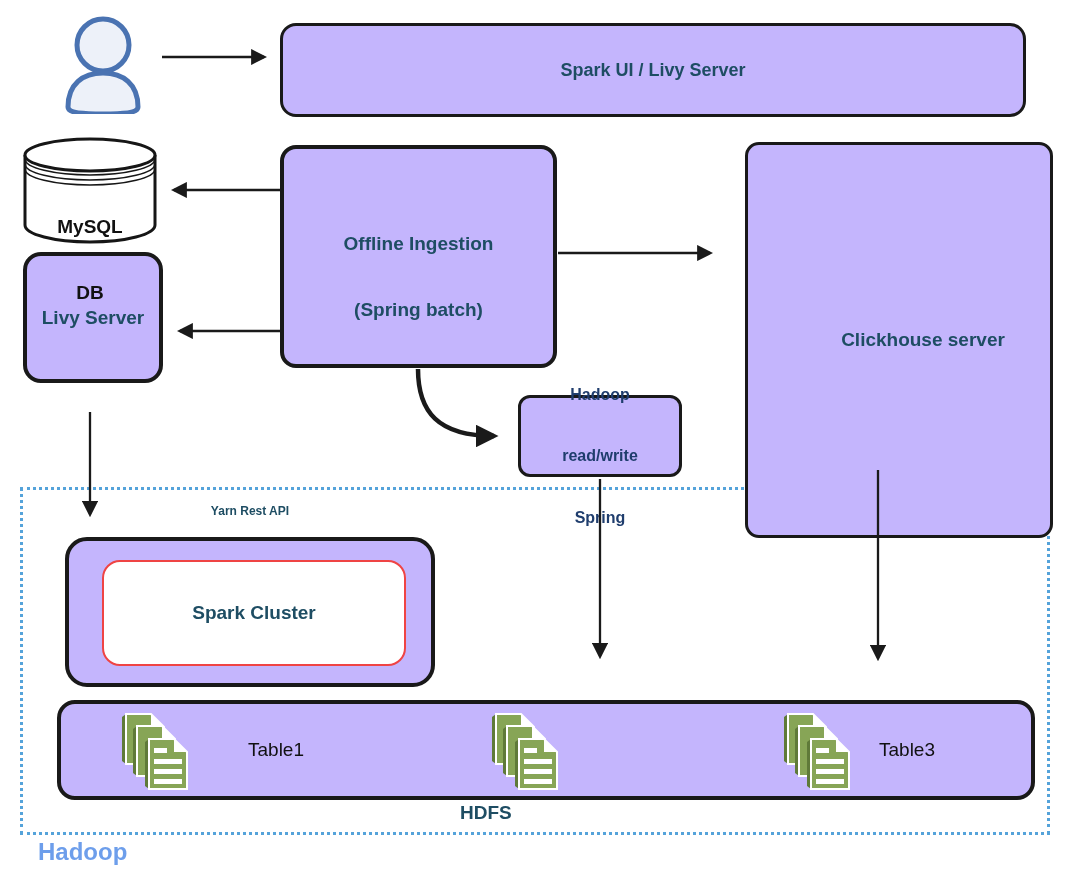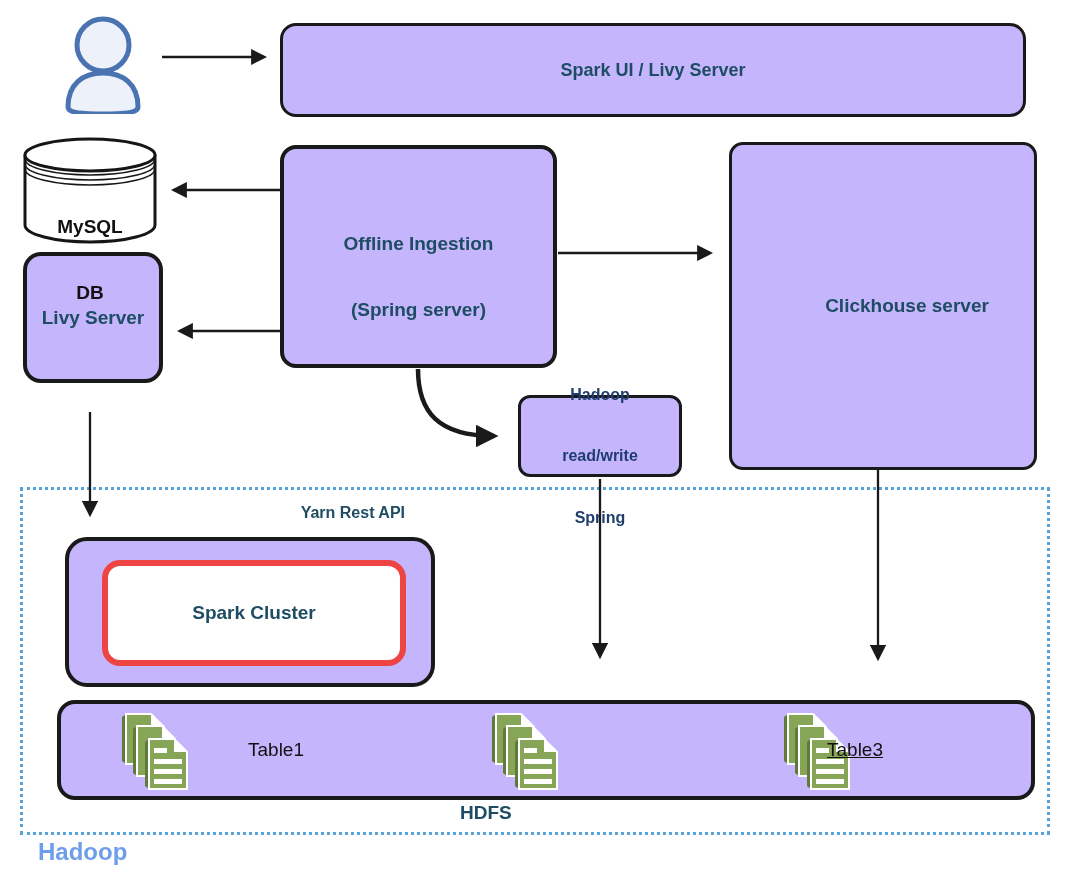--- a/index.html
+++ b/index.html
@@ -12,45 +12,45 @@
     display:flex;flex-direction:column;align-items:center;justify-content:center;
     text-align:center;z-index:2;
   }
   .lbl-teal{color:#1e4d63;font-weight:bold;}
   .lbl-navy{color:#1f3d6d;font-weight:bold;}
   .lbl-black{color:#111111;font-weight:bold;}
   .line{line-height:1.35;margin-top:40px;}
   
   #node-spark-ui{left:280px;top:23px;width:746px;height:94px;border-radius:16px;font-size:18px;}
   #node-offline{left:280px;top:145px;width:277px;height:223px;border-radius:16px;border-width:4px;font-size:19px;}
-  #node-clickhouse{left:729px;top:142px;width:308px;height:328px;border-radius:14px;font-size:19px;padding-left:48px;}
+  #node-clickhouse{left:745px;top:142px;width:308px;height:396px;border-radius:14px;font-size:19px;padding-left:48px;}
   #node-livy{left:23px;top:252px;width:140px;height:131px;border-radius:18px;border-width:4px;font-size:19px;}
   #node-hadooprw{left:518px;top:395px;width:164px;height:82px;border-radius:12px;font-size:16px;z-index:3;}
   #hadoop-zone{
     position:absolute;left:20px;top:487px;width:1030px;height:348px;box-sizing:border-box;
     border:3px dotted #55a3da;z-index:1;
   }
-  #yarn-label{position:absolute;left:95px;top:504px;width:310px;text-align:right;font-size:16px;z-index:2;}
+  #yarn-label{position:absolute;left:95px;top:504px;width:310px;text-align:center;font-size:12px;z-index:2;}
   #yarn-box{left:65px;top:537px;width:370px;height:150px;border-radius:22px;border-width:4px;}
   #node-spark-cluster{position:absolute;left:33px;top:19px;width:304px;height:106px;background:#fff;
-    border:6px solid #ef4444;border-radius:18px;box-sizing:border-box;
+    border:2px solid #ef4444;border-radius:18px;box-sizing:border-box;
     display:flex;align-items:center;justify-content:center;font-size:19px;}
   #node-hdfs{left:57px;top:700px;width:978px;height:100px;border-radius:18px;border-width:4px;}
   #hdfs-label{position:absolute;left:460px;top:802px;width:130px;font-size:19px;z-index:2;}
   #hadoop-zone-label{position:absolute;left:38px;top:838px;font-size:24px;font-weight:bold;color:#6d9eeb;z-index:2;}
   
   #mysql-shape{position:absolute;left:22px;top:137px;z-index:2;}
   #mysql-text{position:absolute;left:22px;top:174px;width:136px;text-align:center;font-size:19px;line-height:25px;z-index:3;}
   #user-shape{position:absolute;left:60px;top:14px;z-index:2;}
   
   .doc-icon{position:absolute;top:8px;z-index:3;}
   .table-label{position:absolute;top:0;height:100%;display:flex;align-items:center;font-size:19px;color:#111;z-index:3;}
   #doc1{left:57px;} #lbl-t1{left:158px;margin-left:29px;}
   #doc2{left:427px;} #lbl-t2{left:510px;}
-  #doc3{left:719px;} #lbl-t3{left:766px;text-decoration:underline;}
+  #doc3{left:719px;} #lbl-t3{left:818px;}
   
   #connectors{position:absolute;left:0;top:0;width:1080px;height:884px;z-index:5;pointer-events:none;}
 </style>
 </head>
 <body>
 
 <div id="canvas">
 
   <svg id="user-shape" width="86" height="100" viewBox="0 0 86 100">
     <circle cx="43" cy="31" r="26" fill="#edf1f9" stroke="#4a73b2" stroke-width="5"></circle>
@@ -68,21 +68,21 @@
     <path d="M3,27 A65,16 0 0 0 133,27" fill="none" stroke="#161616" stroke-width="1.6"></path>
     <path d="M3,32 A65,16 0 0 0 133,32" fill="none" stroke="#161616" stroke-width="1.6"></path>
   </svg>
   <div id="mysql-text" class="lbl-black">
     <div class="line">MySQL</div>
     <div class="line">DB</div>
   </div>
 
   <div class="box" id="node-offline">
     <div class="lbl-teal line">Offline Ingestion</div>
-    <div class="lbl-teal line">(Spring server)</div>
+    <div class="lbl-teal line">(Spring batch)</div>
   </div>
 
   <div class="box" id="node-clickhouse">
     <div class="lbl-teal">Clickhouse server</div>
   </div>
 
   <div class="box" id="node-livy">
     <div class="lbl-teal">Livy Server</div>
   </div>
 

